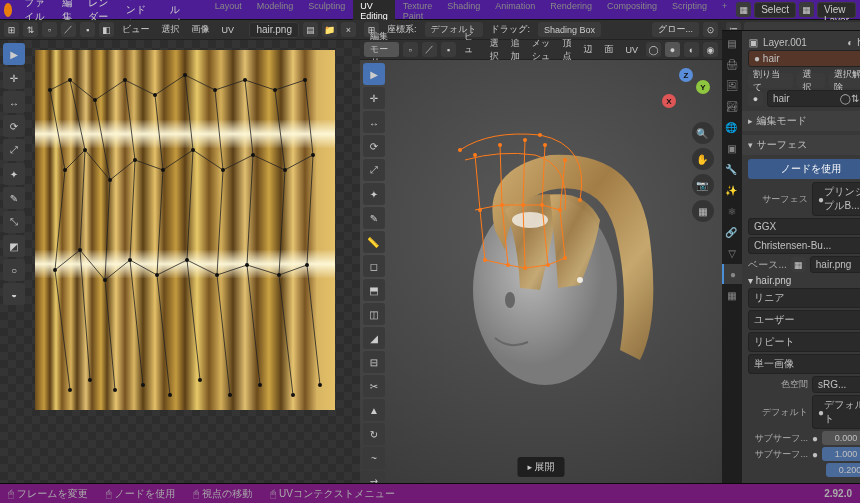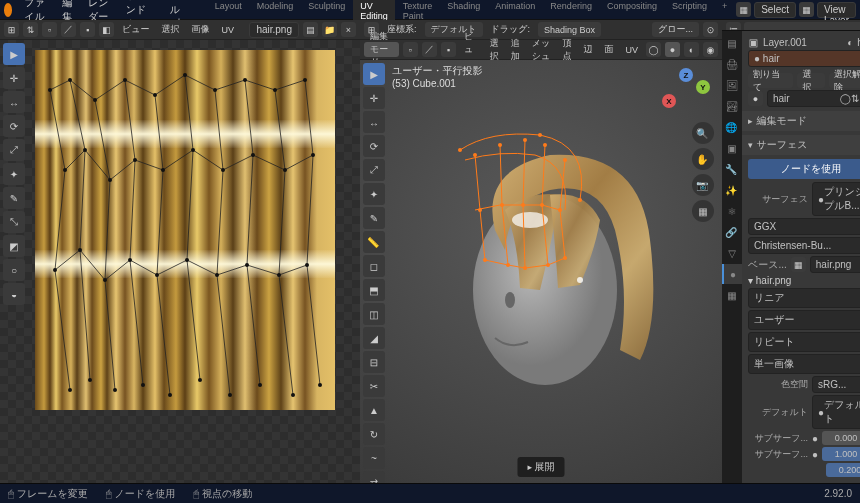--- a/index.html
+++ b/index.html
@@ -1,17 +1,17 @@
 <!DOCTYPE html>
 <html><head>
 <meta charset="utf-8">
 <style>
   * { margin: 0; padding: 0; box-sizing: border-box; font-family: sans-serif; font-size: 10px; user-select: none; }
   body { background: #313131; width: 860px; height: 503px; overflow: hidden; color: #c0c0c0; }
-  .top-menu { display: flex; align-items: center; background: #0f172a; height: 20px; padding: 0 4px; gap: 2px; border-bottom: 1px solid #111; }
+  .top-menu { display: flex; align-items: center; background: #4c1d95; height: 20px; padding: 0 4px; gap: 2px; border-bottom: 1px solid #111; }
   .logo { width: 14px; height: 14px; background: #e87d0d; border-radius: 50%; display: inline-block; margin-right: 4px;}
   .menu-item { padding: 3px 6px; color: #ccc; }
   .workspace-tabs { display: flex; gap: 1px; margin-left: 12px; }
   .ws-tab { padding: 4px 7px; color: #888; border-top: 2px solid transparent; font-size:9px; }
   .ws-tab.active { color: #fff; border-top: 2px solid #4a90d9; background: #2a2a2a; }
   .scene-bar { margin-left: auto; display: flex; align-items: center; gap: 3px; }
   .scene-input { background: #2b2b2b; border: 1px solid #3a3a3a; border-radius: 3px; padding: 1px 6px; color: #ccc; height: 16px; }
   .main { display: flex; height: 463px; }
   .uv-area { width: 360px; background: #202020; display: flex; flex-direction: column; position: relative; }
   .area-header { display: flex; align-items: center; background: #303030; height: 20px; padding: 0 4px; gap: 4px; border-bottom: 1px solid #222; }
@@ -44,22 +44,22 @@
   .ptab { height:20px; display:flex;align-items:center;justify-content:center; color:#888;}
   .ptab.active { background:#3c3c3c; border-left:2px solid #4a90d9; }
   .prop-body { flex:1; background:#383838; padding:4px 6px; overflow:auto;}
   .prop-row { display:flex; align-items:center; gap:4px; margin:2px 0;}
   .prop-field { background:#2a2a2a; border:1px solid #222; border-radius:3px; padding:2px 5px; flex:1; font-size:9px; display:flex;align-items:center;justify-content:space-between;}
   .prop-label { width:60px; text-align:right; color:#aaa; font-size:9px;}
   .panel-hdr { background:#3f3f3f; padding:3px 6px; margin:4px -6px; font-size:9px; display:flex;align-items:center;gap:4px;}
   .use-nodes-btn{ background:#3b5b8c; border-radius:3px; padding:3px 8px; text-align:center; color:#fff; margin:3px 0;}
   .num-field{background:#545454;border-radius:3px;padding:2px 6px;text-align:center;font-size:9px;min-width:48px;}
   .num-field.blue{background:#4a6a9a;}
-  .statusbar { height:20px; background:#0f172a; display:flex; align-items:center; padding:0 8px; gap:18px; color:#aaa; font-size:9px; border-top:1px solid #0a0a0a;}
-  .statusbar .r { margin-left:auto;}
+  .statusbar { height:20px; background:#701a75; display:flex; align-items:center; padding:0 8px; gap:18px; color:#aaa; font-size:9px; border-top:1px solid #0a0a0a;}
+  .statusbar .r { margin-left:auto;font-weight:bold;}
   svg.mesh-lines line { stroke:#222; stroke-width:0.8;}
   svg.mesh-lines circle { fill:#111; }
   .char-head { position:absolute; left:90px; top:60px; width:220px; height:300px; }
   .overlay-wire { position:absolute; left:70px; top:50px; width:200px; height:200px; pointer-events:none;}
   .overlay-wire path { stroke:#ff7b1a; stroke-width:1; fill:none; }
   .overlay-wire circle { fill:#ff7b1a; }
   .toolbar-mid { position:absolute; left:3px; top:3px; width:24px; display:flex; flex-direction:column; gap:2px; z-index:5;}
   .unwrap-btn { position:absolute; left:50%; bottom:6px; transform:translateX(-50%); background:#1a1a1adc; padding:3px 10px; border-radius:3px; color:#ccc; font-size:9px;}
 </style>
 </head>
@@ -276,24 +276,20 @@
         <div class="tool-btn">◫</div>
         <div class="tool-btn">◢</div>
         <div class="tool-btn">⊟</div>
         <div class="tool-btn">✂</div>
         <div class="tool-btn">▲</div>
         <div class="tool-btn">↻</div>
         <div class="tool-btn">~</div>
         <div class="tool-btn">⇄</div>
 
       </div>
-      <div class="vp-info">
-        <div>ユーザー・平行投影</div>
-        <div>(53) Cube.001</div>
-      </div>
 
       <svg class="char-head" viewBox="0 0 220 300">
         <defs>
           <radialGradient id="skin" cx="40%" cy="40%">
               <stop offset="0%" stop-color="#b8b8b8"></stop>
               <stop offset="100%" stop-color="#7a7a7a"></stop>
             </radialGradient>
           <linearGradient id="hairgrad" x1="0" y1="0" x2="1" y2="1">
               <stop offset="0%" stop-color="#d0ae72"></stop>
               <stop offset="40%" stop-color="#a27d45"></stop>
@@ -482,14 +478,15 @@
         </div>
       </div>
     </div>
   </div>
 </div>
 
 <div class="statusbar">
   <span>🖱 <span>フレームを変更</span></span>
   <span>🖱 <span>ノードを使用</span></span>
   <span>🖱 <span>視点の移動</span></span>
+  <span>🖱 <span>UVコンテクストメニュー</span></span>
   <span class="r">2.92.0</span>
 </div>
 
 </body></html>

